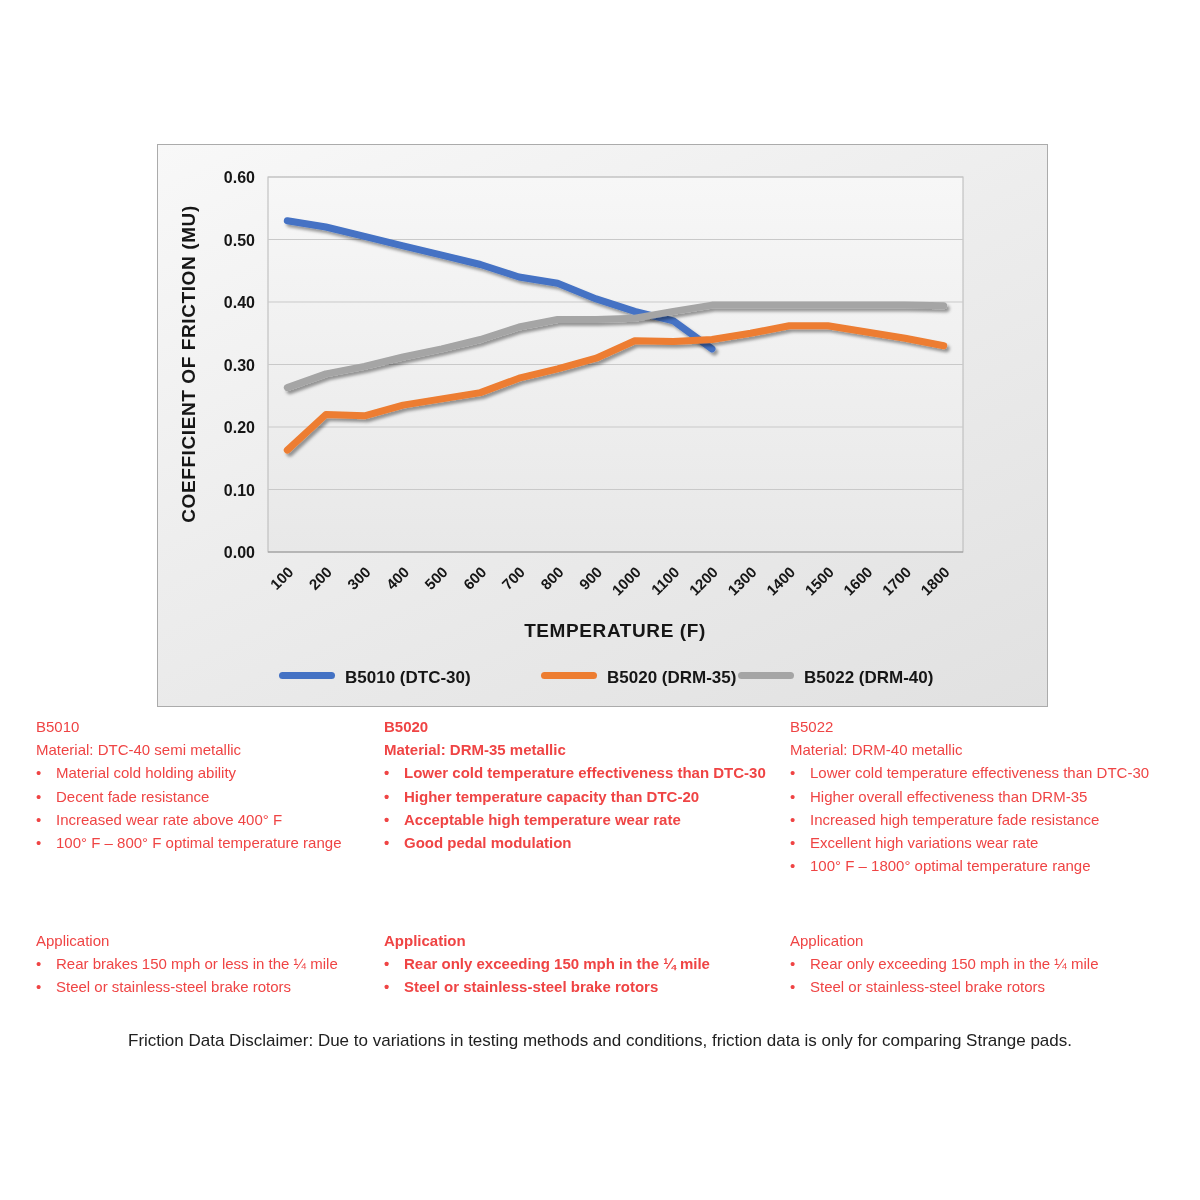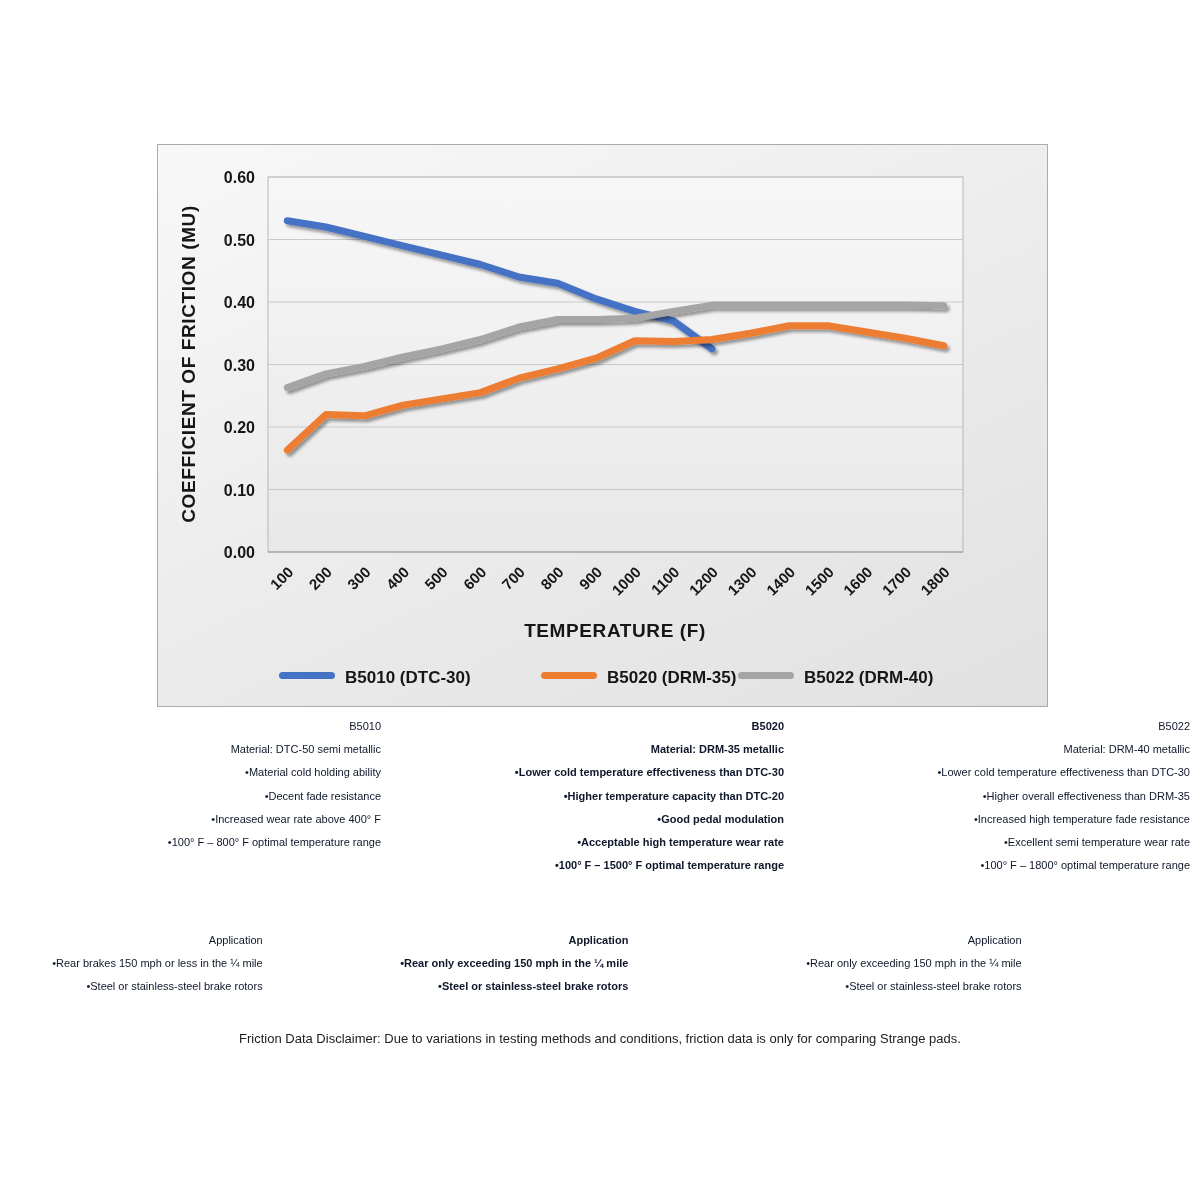--- a/index.html
+++ b/index.html
@@ -13,28 +13,28 @@
     background:linear-gradient(155deg, #f8f8f8 0%, #ededed 45%, #e1e1e1 100%);
     border:1px solid #ababab;
   }
   svg text { fill:#161616; font-family:"Liberation Sans", sans-serif; }
   .ytick  { font-size:16px; font-weight:600; }
   .xtick  { font-size:15px; font-weight:600; }
   .axis-title { font-size:19px; font-weight:700; letter-spacing:0.6px; }
   .legend-label { font-size:17px; font-weight:600; }
   .spec-col {
     position:absolute; top:715px; height:305px;
-    font-size:11px; line-height:23.2px; white-space:nowrap; color:#0f172a;text-align:right;
+    font-size:15px; line-height:23.2px; white-space:nowrap; color:#ef4444;
   }
   .spec-col .line { height:23.2px; }
   .bullet-dot { display:inline-block; width:20px; }
   .app-block { position:absolute; top:214px; left:0; }
   .disclaimer {
     position:absolute; top:1031px; left:0; width:1200px; text-align:center;
-    font-size:13px; color:#212121;
+    font-size:17px; color:#212121;
   }
 </style>
 </head>
 <body>
 
 <div class="chart-panel">
   <svg id="chart-svg" width="889" height="561" viewBox="0 0 889 561">
     <defs>
       <linearGradient id="plotGrad" x1="0" y1="0" x2="0" y2="1">
         <stop offset="0" stop-color="#f7f7f7"></stop>
@@ -91,52 +91,51 @@
         <text x="449" y="538" class="legend-label">B5020 (DRM-35)</text>
         <rect x="580" y="527" width="56" height="7" rx="3.5" fill="#A5A5A5"></rect>
         <text x="646" y="538" class="legend-label">B5022 (DRM-40)</text>
       </g>
   </svg>
 </div>
 
 <div>
   <section class="spec-col" style="left:36px;  width:345px;">
       <div class="line">B5010</div>
-      <div class="line">Material: DTC-50 semi metallic</div>
+      <div class="line">Material: DTC-40 semi metallic</div>
       <div class="line"><span class="bullet-dot">•</span><span>Material cold holding ability</span></div>
       <div class="line"><span class="bullet-dot">•</span><span>Decent fade resistance</span></div>
       <div class="line"><span class="bullet-dot">•</span><span>Increased wear rate above 400° F</span></div>
       <div class="line"><span class="bullet-dot">•</span><span>100° F – 800° F optimal temperature range</span></div>
       <div class="app-block">
         <div class="line">Application</div>
         <div class="line"><span class="bullet-dot">•</span><span>Rear brakes 150 mph or less in the ¼ mile</span></div>
         <div class="line"><span class="bullet-dot">•</span><span>Steel or stainless-steel brake rotors</span></div>
       </div>
     </section>
   <section class="spec-col" style="left:384px; width:400px;font-weight:bold;">
       <div class="line">B5020</div>
       <div class="line">Material: DRM-35 metallic</div>
       <div class="line"><span class="bullet-dot">•</span><span>Lower cold temperature effectiveness than DTC-30</span></div>
       <div class="line"><span class="bullet-dot">•</span><span>Higher temperature capacity than DTC-20</span></div>
+      <div class="line"><span class="bullet-dot">•</span><span>Acceptable high temperature wear rate</span></div>
       <div class="line"><span class="bullet-dot">•</span><span>Good pedal modulation</span></div>
-      <div class="line"><span class="bullet-dot">•</span><span>Acceptable high temperature wear rate</span></div>
-      <div class="line"><span class="bullet-dot">•</span><span>100° F – 1500° F optimal temperature range</span></div>
       <div class="app-block">
         <div class="line">Application</div>
         <div class="line"><span class="bullet-dot">•</span><span>Rear only exceeding 150 mph in the ¼ mile</span></div>
         <div class="line"><span class="bullet-dot">•</span><span>Steel or stainless-steel brake rotors</span></div>
       </div>
     </section>
   <section class="spec-col" style="left:790px; width:400px;">
       <div class="line">B5022</div>
       <div class="line">Material: DRM-40 metallic</div>
       <div class="line"><span class="bullet-dot">•</span><span>Lower cold temperature effectiveness than DTC-30</span></div>
       <div class="line"><span class="bullet-dot">•</span><span>Higher overall effectiveness than DRM-35</span></div>
       <div class="line"><span class="bullet-dot">•</span><span>Increased high temperature fade resistance</span></div>
-      <div class="line"><span class="bullet-dot">•</span><span>Excellent semi temperature wear rate</span></div>
+      <div class="line"><span class="bullet-dot">•</span><span>Excellent high variations wear rate</span></div>
       <div class="line"><span class="bullet-dot">•</span><span>100° F – 1800° optimal temperature range</span></div>
       <div class="app-block">
         <div class="line">Application</div>
         <div class="line"><span class="bullet-dot">•</span><span>Rear only exceeding 150 mph in the ¼ mile</span></div>
         <div class="line"><span class="bullet-dot">•</span><span>Steel or stainless-steel brake rotors</span></div>
       </div>
     </section>
 </div>
 
 <div class="disclaimer">Friction Data Disclaimer:  Due to variations in testing methods and conditions, friction data is only for comparing Strange pads.</div>

